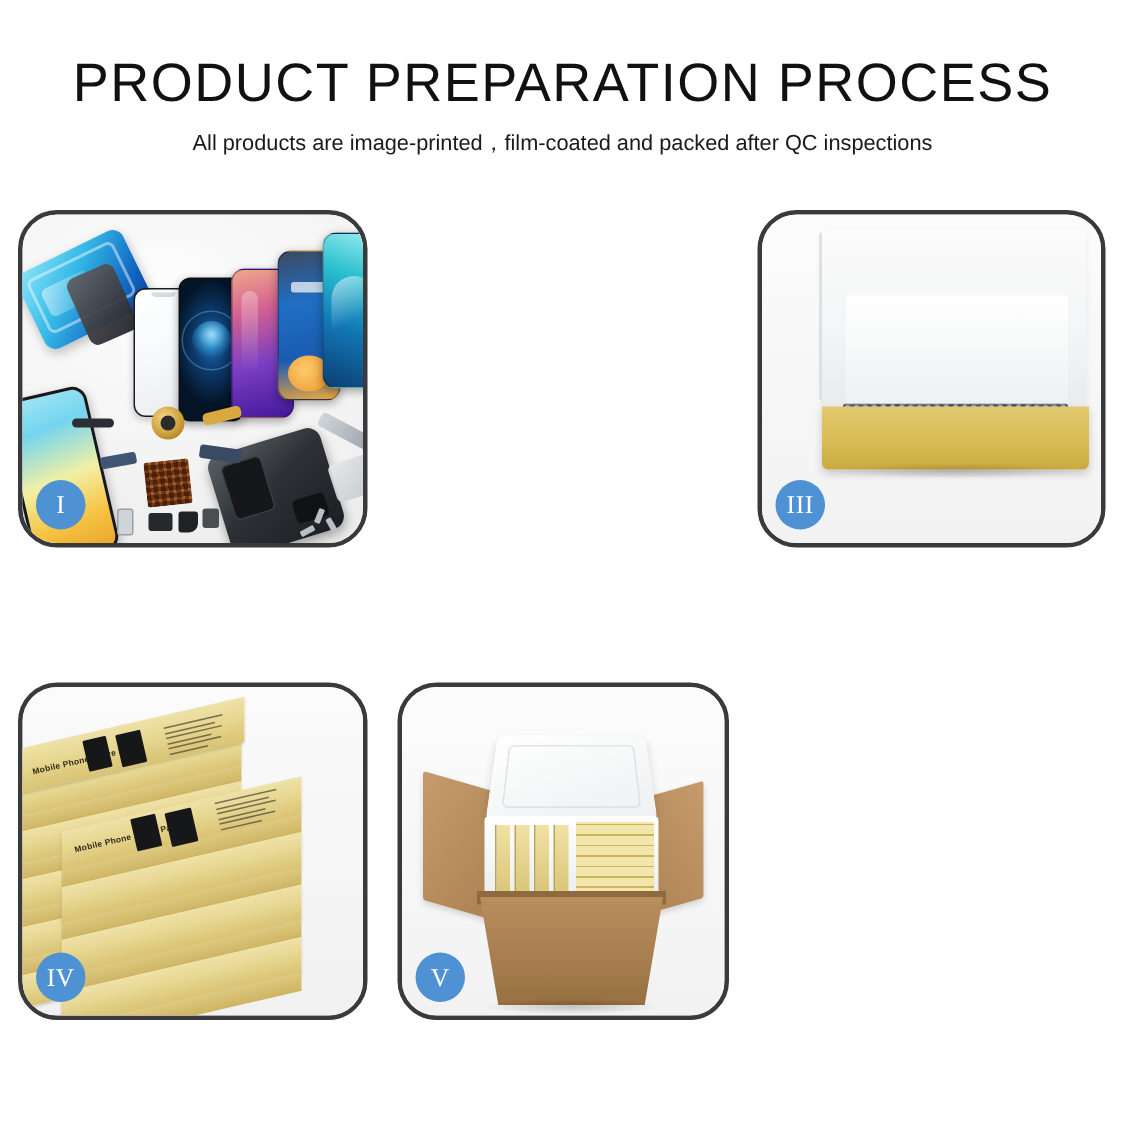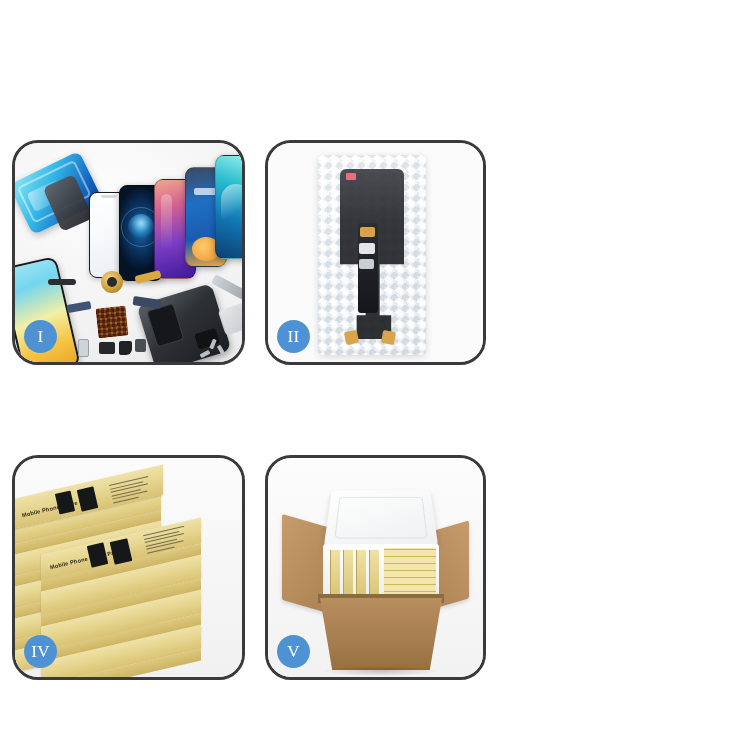--- a/index.html
+++ b/index.html
@@ -370,20 +370,22 @@
   .p6-shadow{
     position:absolute;left:18px;top:186px;width:186px;height:14px;
     background:radial-gradient(ellipse at 50% 40%, rgba(0,0,0,.15), rgba(0,0,0,0) 72%);
   }
 </style>
 </head>
 <body>
 
 <div class="page">
 
+  <div class="title">PRODUCT PREPARATION PROCESS</div>
+  <div class="subtitle">All products are image-printed，film-coated and packed after QC inspections</div>
 
   <div class="grid">
 
     <div class="panel" style="left:12px;top:140px;width:233px;height:225px;">
       <div class="photo">
         <div class="p1bg"></div>
         <div class="p1-blue"></div>
         <div class="p1-darkphone"></div>
         <div class="p1-glass"></div>
         <div class="p1-jelly">
@@ -407,39 +409,34 @@
         <div class="p1-btn"></div>
         <div class="p1-scr" style="left:196px;top:196px;transform:rotate(22deg);"></div>
         <div class="p1-scr" style="left:204px;top:202px;transform:rotate(-30deg);"></div>
         <div class="p1-scr" style="left:188px;top:206px;transform:rotate(62deg);"></div>
         <div class="p1-tool"></div>
         <div class="p1-tweez"></div>
       </div>
       <div class="badge" style="left:9px;bottom:9px;">I</div>
     </div>
 
-    <div class="panel" style="left:265px;top:140px;width:221px;height:225px;">
+
+    <div class="panel" style="left:505px;top:140px;width:232px;height:225px;">
       <div class="photo">
-        <div class="p2bg"></div>
-        <div class="p2-bag">
-          <div class="p2-part"></div>
-          <div class="p2-flex"></div>
-          <div class="p2-conn1"></div>
-          <div class="p2-conn2"></div>
-          <div class="p2-conn3"></div>
-          <div class="p2-tabL"></div>
-          <div class="p2-tabR"></div>
-          <div class="p2-pink"></div>
-          <div class="p2-bub"></div>
-          <div class="p2-bub2"></div>
-        </div>
+        <div class="p3bg"></div>
+        <div class="p3-lidflapL"></div>
+        <div class="p3-lidflapR"></div>
+        <div class="p3-lid"></div>
+        <div class="p3-foam"></div>
+        <div class="p3-trayin"></div>
+        <div class="p3-tray"></div>
+        <div class="p3-shadow"></div>
       </div>
-      <div class="badge" style="left:9px;bottom:9px;">II</div>
+      <div class="badge" style="left:9px;bottom:9px;">III</div>
     </div>
-
 
     <div class="panel" style="left:12px;top:455px;width:233px;height:225px;">
       <div class="photo">
         <div class="p4bg"></div>
 
         <div class="bx" style="left:-6px;top:48px;width:152px;height:22px;transform:skewY(-13deg);"></div>
         <div class="bx-side" style="left:-6px;top:70px;width:152px;height:11px;transform:skewY(-13deg);"></div>
         <div class="bx" style="left:-6px;top:80px;width:152px;height:22px;transform:skewY(-13deg);"></div>
         <div class="bx-side" style="left:-6px;top:102px;width:152px;height:11px;transform:skewY(-13deg);"></div>
         <div class="bx" style="left:-6px;top:112px;width:152px;height:22px;transform:skewY(-13deg);"></div>

